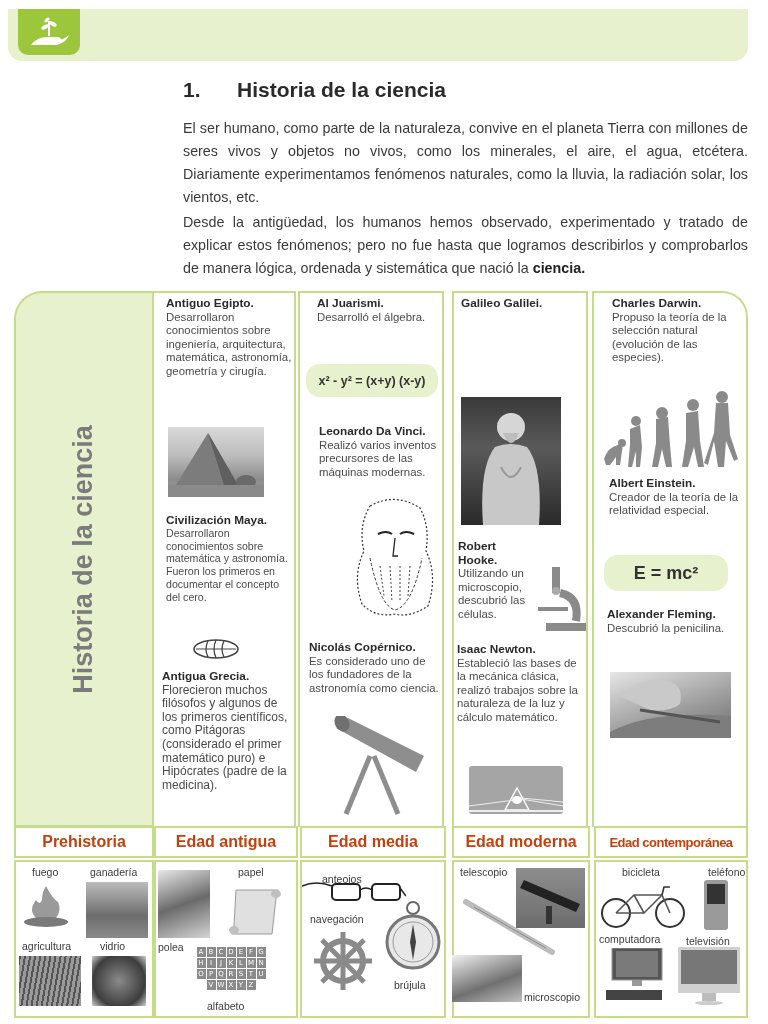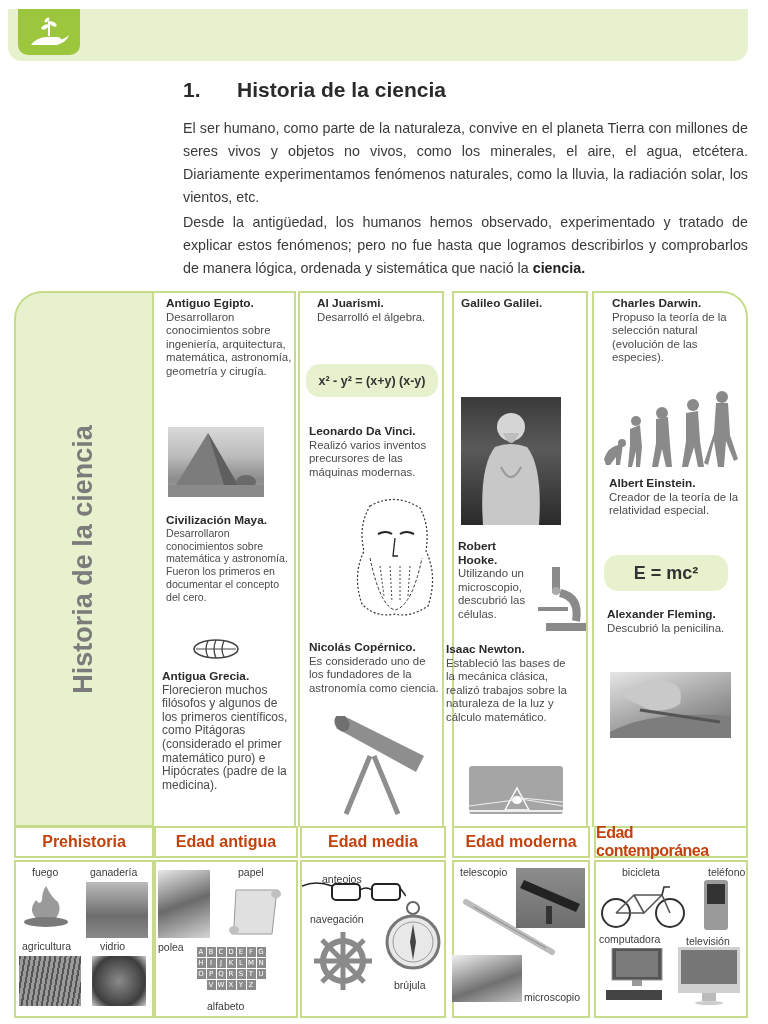--- a/index.html
+++ b/index.html
@@ -29,21 +29,21 @@
   .col.c4 { left: 592px; width: 156px; border-radius: 0 26px 0 0; }
 
   .era-row { position: absolute; top: 826px; height: 32px; border: 2px solid #c6dc8a; display: flex; align-items: center; justify-content: center; font-weight: bold; color: #c2410c; font-family: "Liberation Sans", sans-serif; background: #fff; }
   .era-box { position: absolute; top: 860px; height: 158px; border: 2px solid #c6dc8a; background: #fff; }
   .e0 { left: 14px; width: 140px; }
   .e1 { left: 154px; width: 144px; }
   .e2 { left: 300px; width: 146px; }
   .e3 { left: 452px; width: 138px; }
   .e4 { left: 594px; width: 154px; }
   .era-row.e0, .era-row.e1, .era-row.e2, .era-row.e3 { font-size: 16px; }
-  .era-row.e4 { font-size: 16px; letter-spacing: -0.5px; }
+  .era-row.e4 { font-size: 13px; letter-spacing: -0.5px; }
 
   
   .entry { position: absolute; font-size: 11.4px; line-height: 13.6px; color: #4a4a4a; font-family: "Liberation Sans", sans-serif; }
   .entry b { color: #2a2a2a; font-size: 11.8px; }
 
   .formula { position: absolute; background: #e8f1cd; border-radius: 14px; display: flex; align-items: center; justify-content: center; font-weight: bold; color: #333; font-family: "Liberation Sans", sans-serif; }
 
   .pic { position: absolute; }
   .photo { position: absolute; background: linear-gradient(160deg, #c9c9c9, #7a7a7a 55%, #a9a9a9); }
   .caption { position: absolute; font-size: 10.5px; color: #3a3a3a; font-family: "Liberation Sans", sans-serif; }
@@ -101,21 +101,21 @@
     </svg>
 </div>
 <div class="entry" style="left:162px;top:670px;width:130px;font-size:12px;line-height:13.6px;">
   <b>Antigua Grecia.</b><br><span>Florecieron muchos filósofos y algunos de los primeros científicos, como Pitágoras (considerado el primer matemático puro) e Hipócrates (padre de la medicina).</span>
 </div>
 
 <div class="entry" style="left:309px;top:297px;width:130px;margin-left:8px;">
   <b>Al Juarismi.</b><br><span>Desarrolló el álgebra.</span>
 </div>
 <div class="formula" style="left:306px;top:364px;width:132px;height:33px;font-size:12.5px;">x² - y² = (x+y) (x-y)</div>
-<div class="entry" style="left:309px;top:425px;width:130px;">
+<div class="entry" style="left:319px;top:425px;width:130px;">
   <b>Leonardo Da Vinci.</b> <span>Realizó varios inventos precursores de las máquinas modernas.</span>
 </div>
 <div class="pic" style="left:350px;top:496px;">
   <svg width="90" height="122" viewBox="0 0 90 122">
     <path d="M20 10 Q45 -4 70 12 Q80 30 76 55 Q88 80 78 110 Q60 122 45 118 Q25 122 12 108 Q2 80 14 55 Q8 30 20 10 Z" fill="none" stroke="#333" stroke-width="1.2" stroke-dasharray="2 2"></path>
     <path d="M28 38 Q36 34 42 38 M50 38 Q56 34 64 38" stroke="#222" stroke-width="2" fill="none"></path>
     <path d="M45 42 L43 60 L48 60" stroke="#222" stroke-width="1.3" fill="none"></path>
     <path d="M20 62 Q30 110 45 114 Q62 110 72 62" stroke="#333" stroke-width="1" fill="none" stroke-dasharray="3 2"></path>
     <path d="M30 70 L34 100 M40 70 L42 106 M50 70 L50 106 M60 70 L58 100" stroke="#444" stroke-width="1" stroke-dasharray="2 2"></path>
   </svg>
@@ -148,21 +148,21 @@
 </div>
 <div class="pic" style="left:536px;top:567px;">
   <svg width="50" height="66" viewBox="0 0 50 66">
       <rect x="16" y="0" width="8" height="26" fill="#8a8a8a"></rect>
       <circle cx="20" cy="24" r="4" fill="#aaa"></circle>
       <path d="M24 26 Q44 30 40 54" stroke="#8a8a8a" stroke-width="8" fill="none"></path>
       <rect x="2" y="40" width="30" height="4" fill="#8a8a8a"></rect>
       <rect x="10" y="56" width="40" height="8" fill="#8a8a8a"></rect>
     </svg>
 </div>
-<div class="entry" style="left:446px;top:643px;width:122px;">
+<div class="entry" style="left:457px;top:643px;width:122px;">
   <b>Isaac Newton.</b><br><span>Estableció las bases de la mecánica clásica, realizó trabajos sobre la naturaleza de la luz y cálculo matemático.</span>
 </div>
 <div class="pic" style="left:469px;top:766px;width:94px;height:48px;background:#a5a5a5;border-radius:3px;">
   <svg width="94" height="48" viewBox="0 0 94 48">
       <polygon points="36,44 48,22 60,44" fill="none" stroke="#fff" stroke-width="1.4"></polygon>
       <ellipse cx="48" cy="34" rx="5" ry="4" fill="#fff"></ellipse>
       <line x1="0" y1="40" x2="46" y2="34" stroke="#eee" stroke-width="1"></line>
       <line x1="52" y1="32" x2="94" y2="36" stroke="#eee" stroke-width="1"></line>
       <line x1="52" y1="33" x2="94" y2="40" stroke="#eee" stroke-width="1"></line>
       <rect x="0" y="44" width="94" height="2" fill="#eee"></rect>

